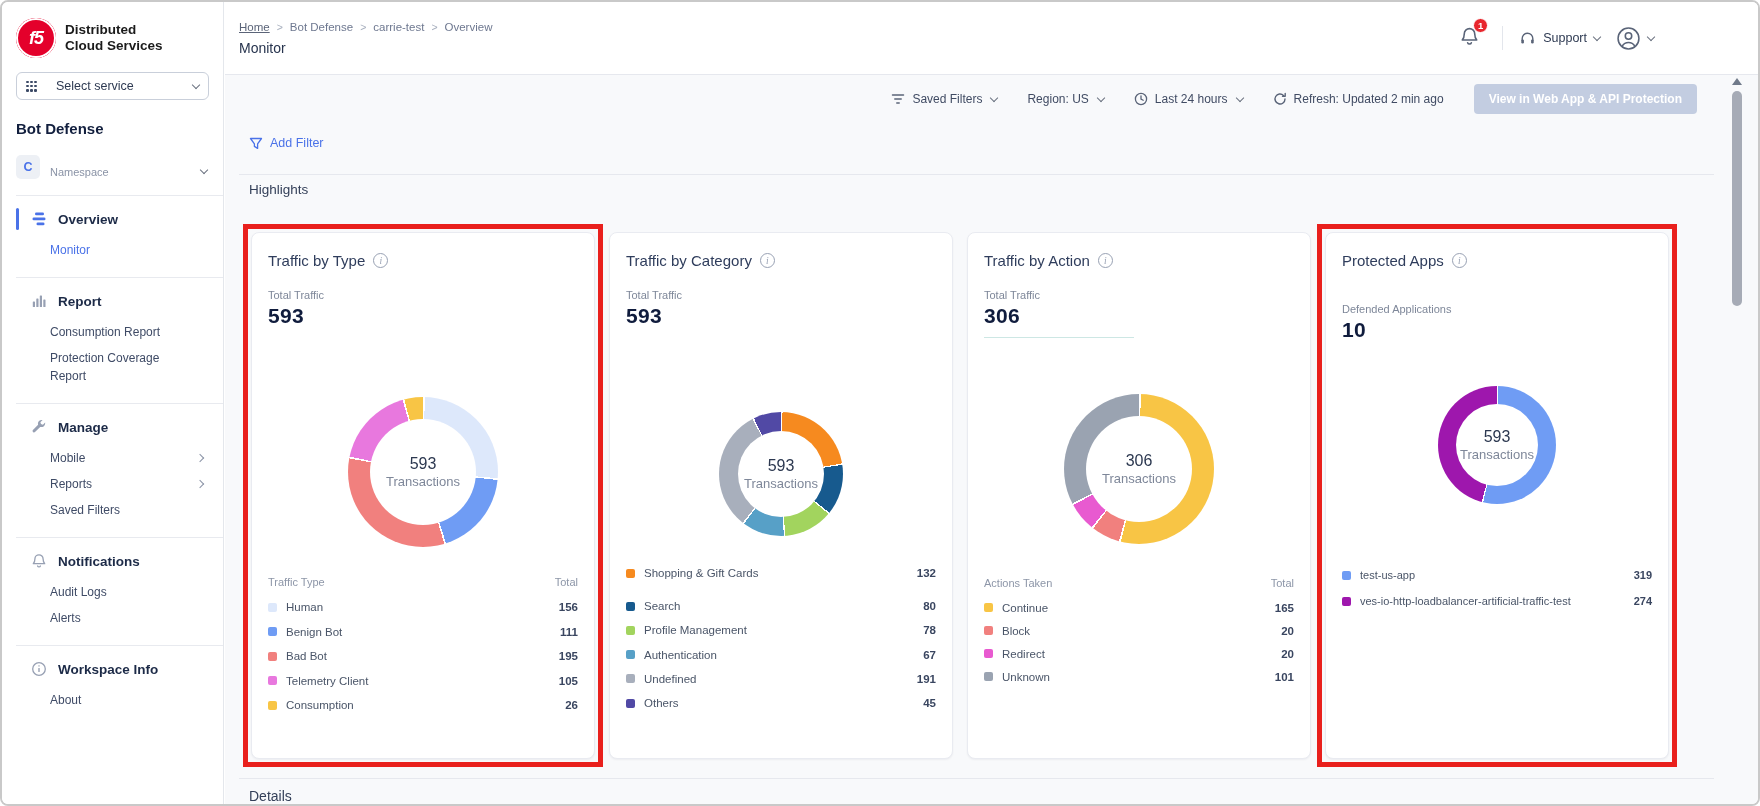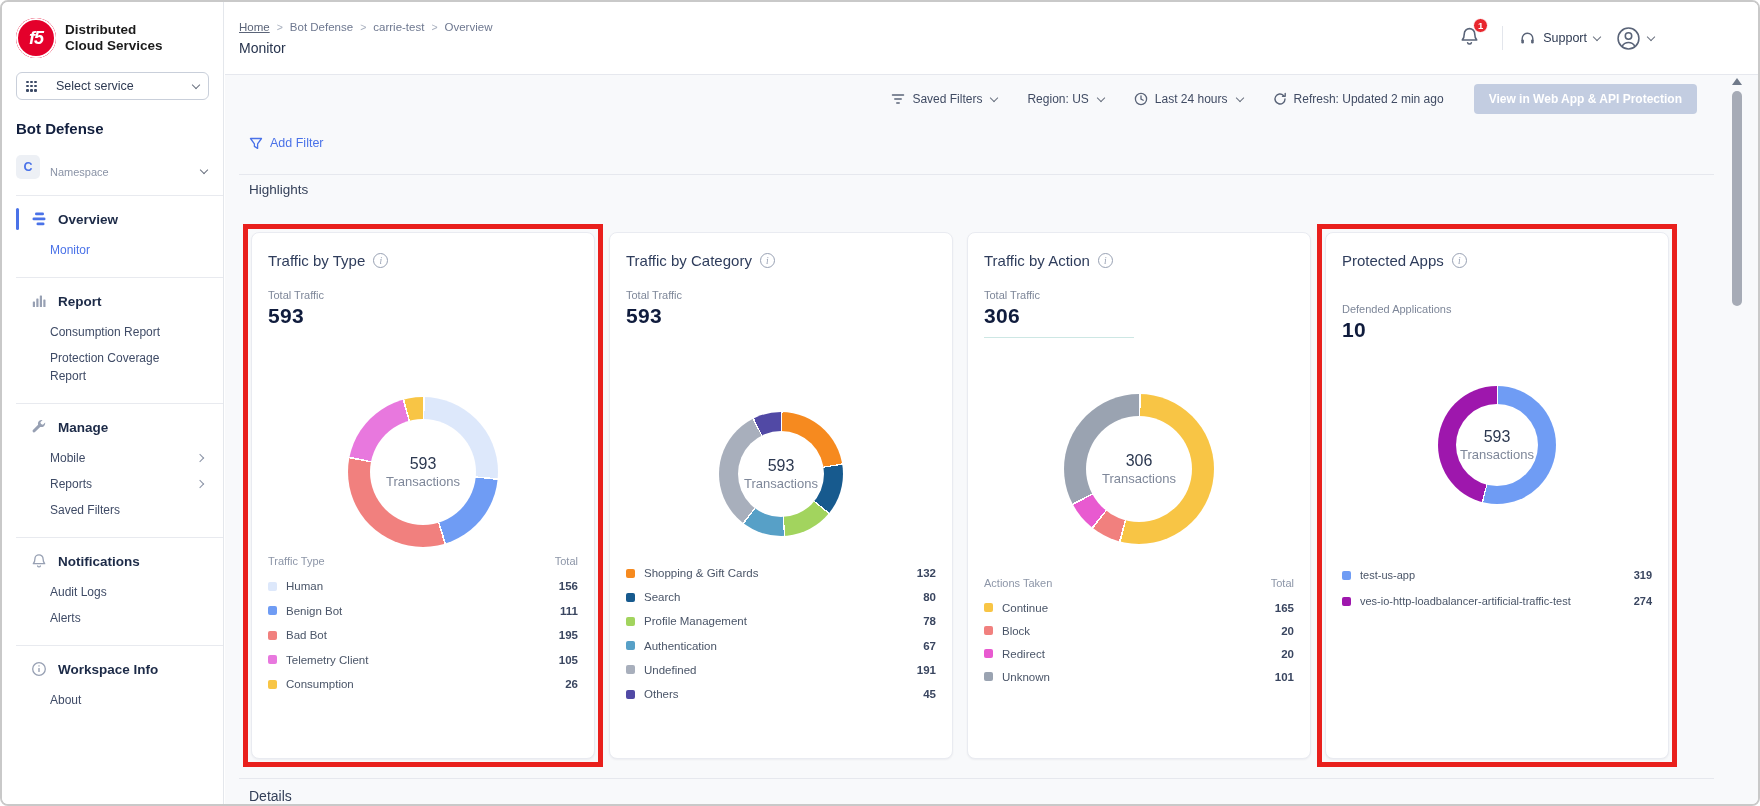--- a/index.html
+++ b/index.html
@@ -318,21 +318,21 @@
             <span class="info-i">i</span>
           </div>
           <div class="metric-label">Total Traffic</div>
           <div class="metric-value">593</div>
           <div class="donut" style="width: 150px; height: 150px; top: 164px; background: conic-gradient(rgb(255, 255, 255) 0deg, rgb(255, 255, 255) 1.4deg, rgb(221, 232, 251) 1.4deg, rgb(221, 232, 251) 94.7049deg, rgb(255, 255, 255) 94.7049deg, rgb(255, 255, 255) 96.1049deg, rgb(111, 156, 244) 96.1049deg, rgb(111, 156, 244) 162.091deg, rgb(255, 255, 255) 162.091deg, rgb(255, 255, 255) 163.491deg, rgb(241, 128, 126) 163.491deg, rgb(241, 128, 126) 280.472deg, rgb(255, 255, 255) 280.472deg, rgb(255, 255, 255) 281.872deg, rgb(232, 120, 222) 281.872deg, rgb(232, 120, 222) 344.216deg, rgb(255, 255, 255) 344.216deg, rgb(255, 255, 255) 345.616deg, rgb(248, 197, 69) 345.616deg, rgb(248, 197, 69) 360deg);">
             <div class="hole" style="inset: 22px;">
               <span class="cv">593</span>
               <span class="cl">Transactions</span>
             </div>
           </div>
-          <div class="legend" style="top: 322px;">
+          <div class="legend" style="top: 343px;">
             <div class="legend-head">
               <span>Traffic Type</span>
               <span>Total</span>
             </div>
             <div class="lrow" style="height: 24.5px;">
               <span class="sw" style="background:#dde8fb;"></span>
               <span class="lbl">Human</span>
               <span class="lv">156</span>
             </div>
             <div class="lrow" style="height: 24.5px;">
@@ -369,21 +369,21 @@
               <span class="cv">593</span>
               <span class="cl">Transactions</span>
             </div>
           </div>
           <div class="legend" style="top: 328px;">
             <div class="lrow" style="height: 24.2px;">
               <span class="sw" style="background:#f68a1f;"></span>
               <span class="lbl">Shopping &amp; Gift Cards</span>
               <span class="lv">132</span>
             </div>
-            <div class="lrow" style="height: 24.2px;">
+            <div class="lrow" style="height: 24.2px; margin-top: 9px;">
               <span class="sw" style="background:#175a8e;"></span>
               <span class="lbl">Search</span>
               <span class="lv">80</span>
             </div>
             <div class="lrow" style="height: 24.2px;">
               <span class="sw" style="background:#a2d45e;"></span>
               <span class="lbl">Profile Management</span>
               <span class="lv">78</span>
             </div>
             <div class="lrow" style="height: 24.2px;">

